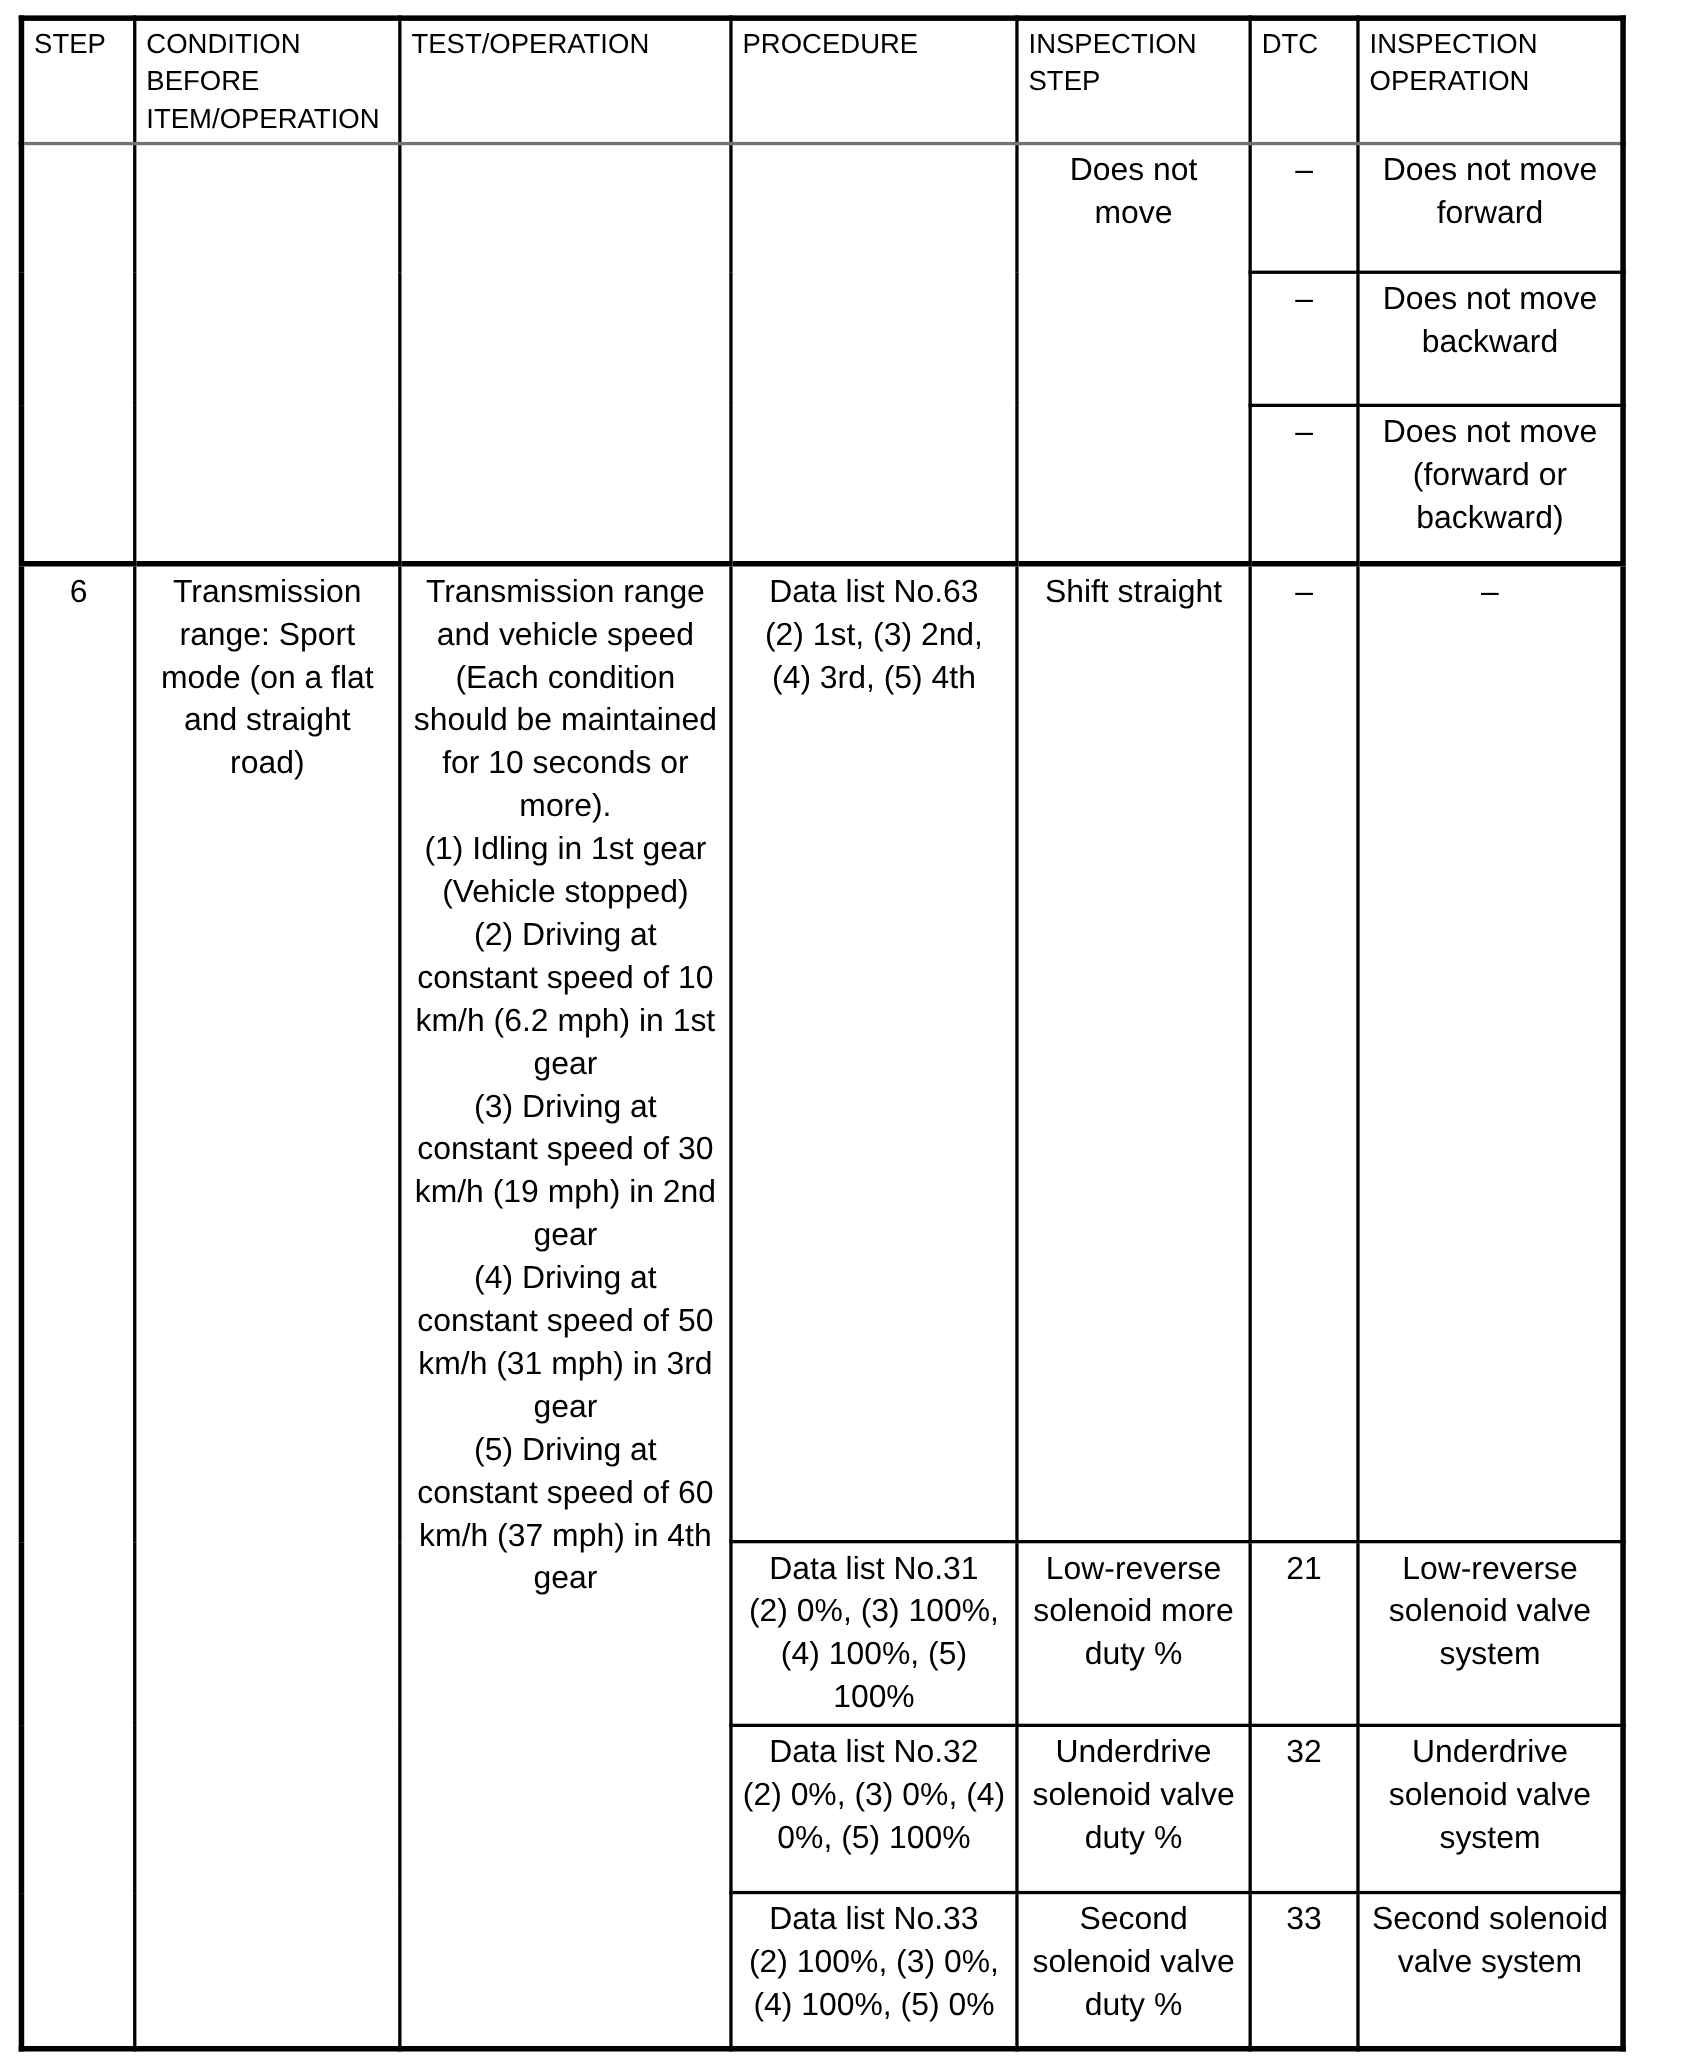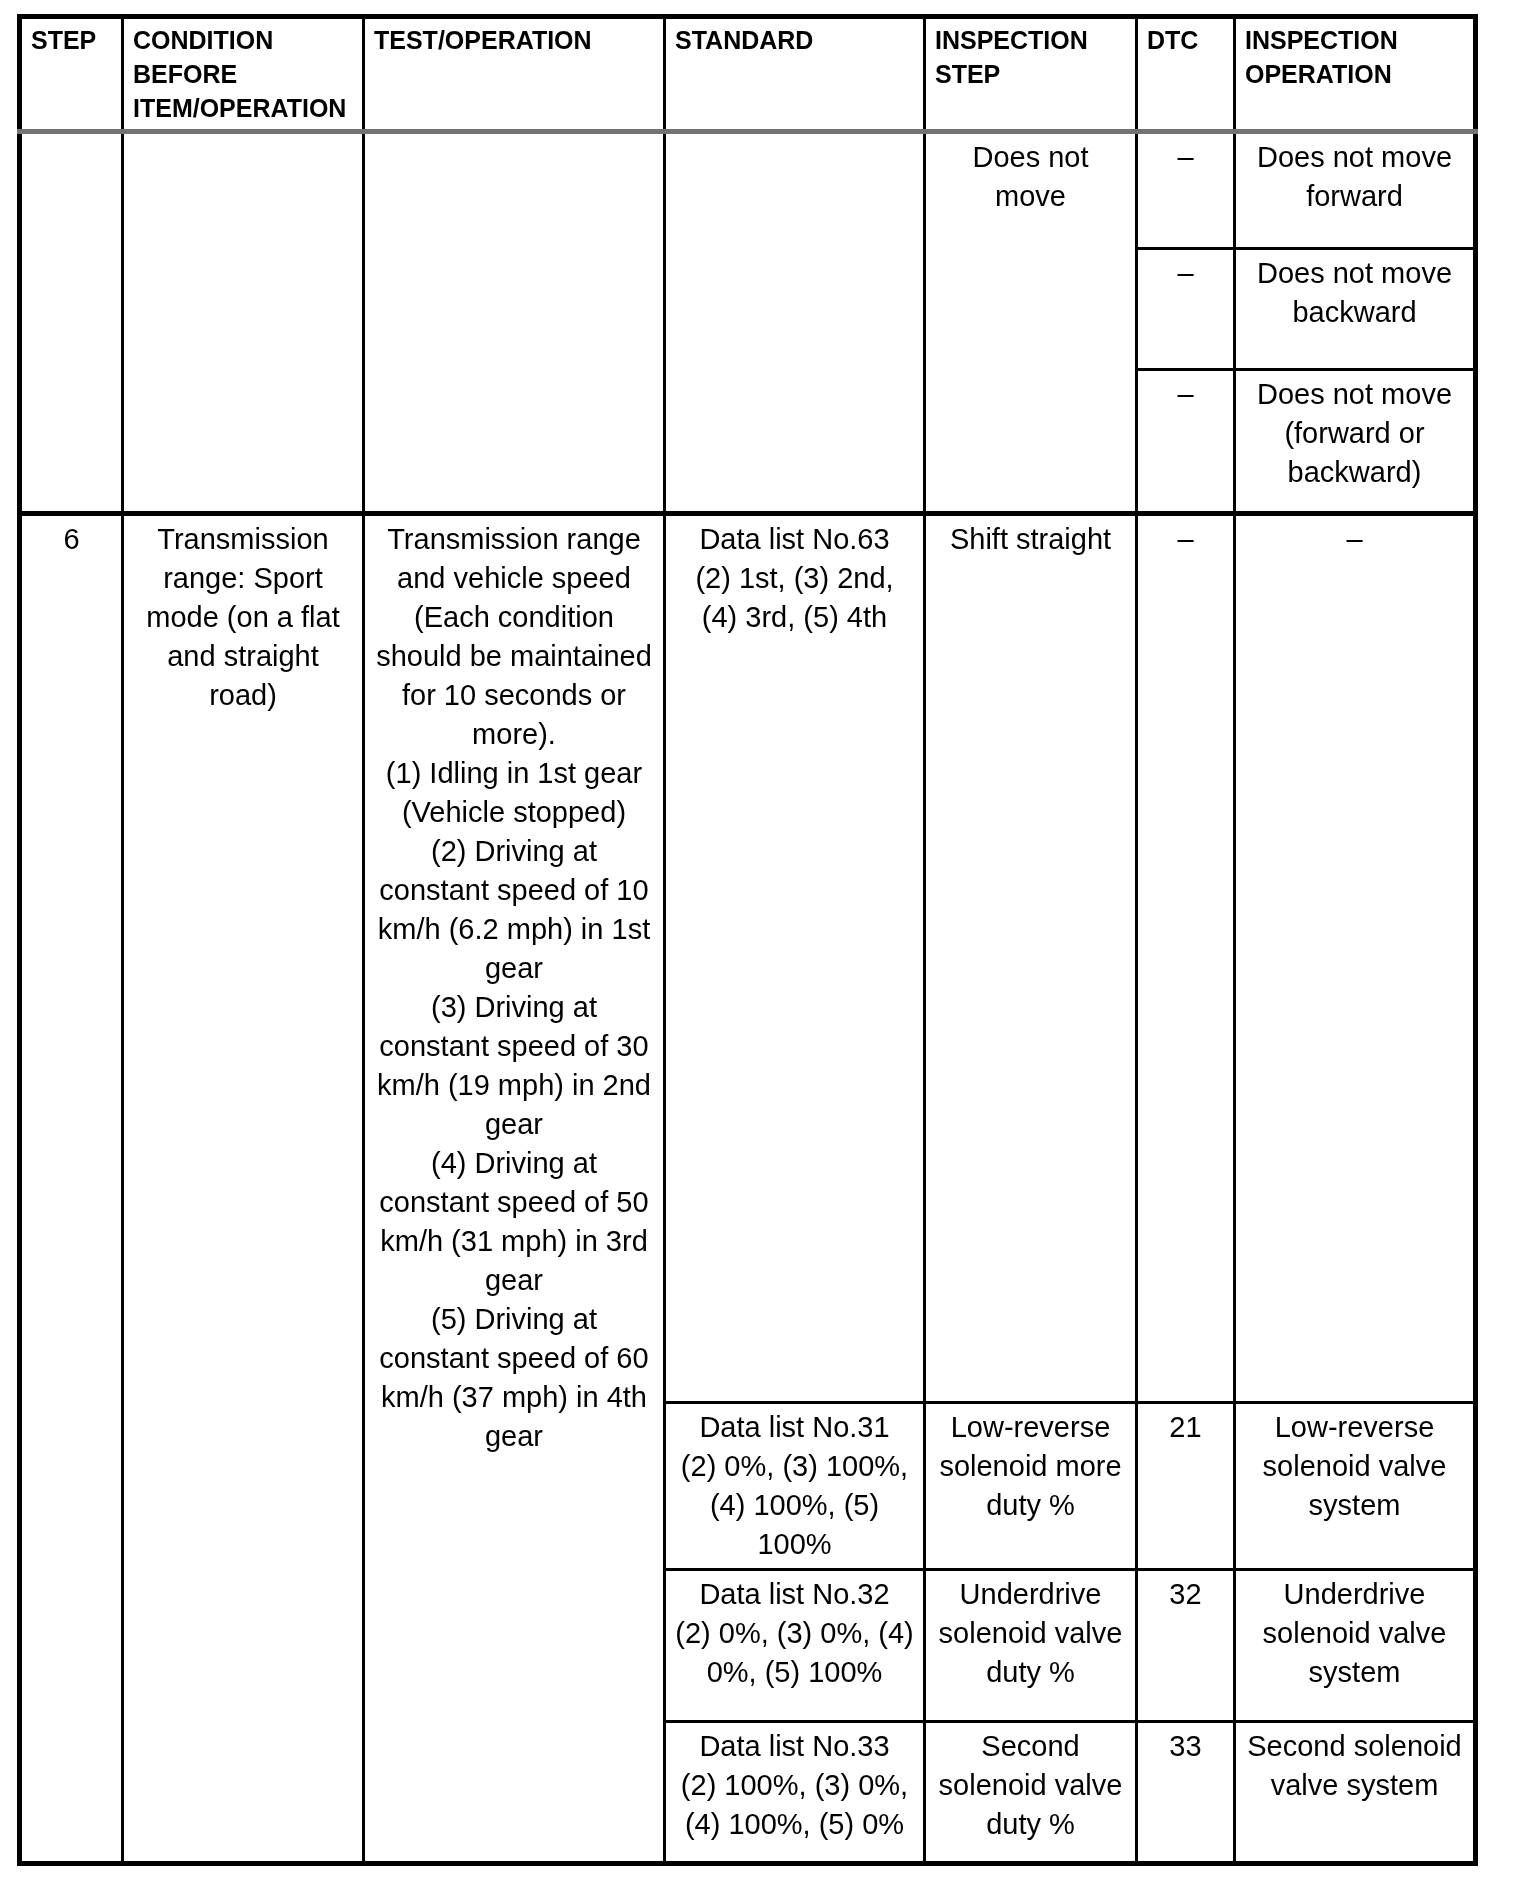--- a/index.html
+++ b/index.html
@@ -19,22 +19,22 @@
   .diag th,.diag td{
     border:3px solid #000;
     vertical-align:top;
     text-align:left;
     padding:4px 9px;
     overflow:hidden;
   }
   .diag th{
     font-size:25px;
     line-height:34px;
-    font-weight:bold;
-    border-bottom:5px solid #737373;
+    font-weight:normal;
+    border-bottom:3px solid #737373;
   }
   .diag td{
     font-size:29px;
     line-height:39px;
     font-weight:normal;
     text-align:center;
   }
   .pre{white-space:pre-line;}
   tr.section-start td{border-top:5px solid #000;}
 </style>
@@ -50,21 +50,21 @@
     <col style="width:212px">
     <col style="width:98px">
     <col style="width:241px">
   </colgroup>
 
   <tbody>
       <tr style="height:104px">
     <th>STEP</th>
     <th>CONDITION BEFORE ITEM/OPERATION</th>
     <th>TEST/OPERATION</th>
-    <th>STANDARD</th>
+    <th>PROCEDURE</th>
     <th>INSPECTION STEP</th>
     <th>DTC</th>
     <th>INSPECTION OPERATION</th>
   </tr>
 
   <tr style="height:117px">
     <td rowspan="3"></td>
     <td rowspan="3"></td>
     <td rowspan="3"></td>
     <td rowspan="3"></td>

